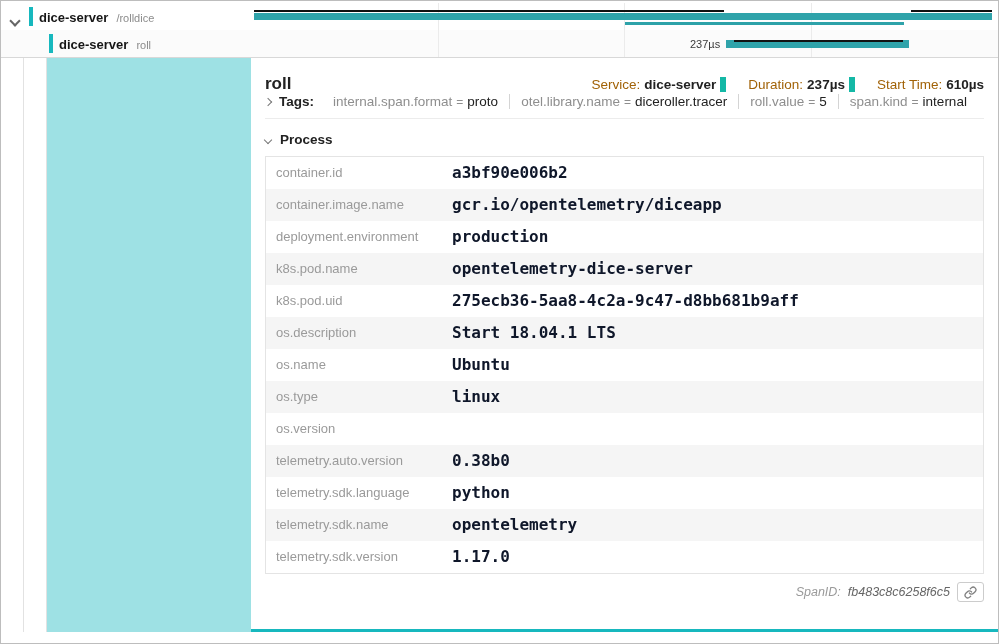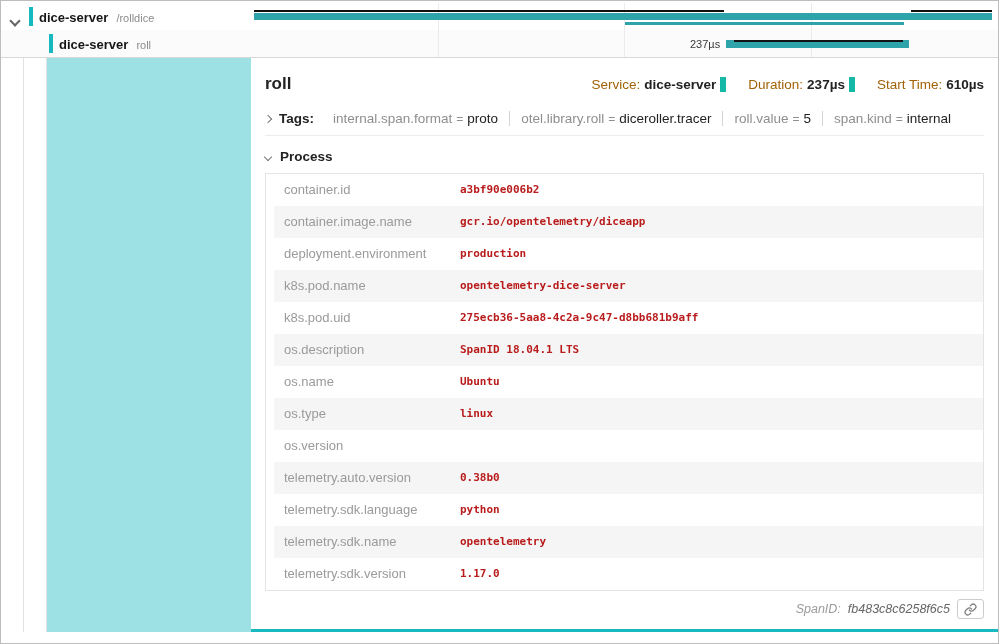--- a/index.html
+++ b/index.html
@@ -48,37 +48,37 @@
   .detail-panel { position:absolute; left:250px; right:0; top:0; bottom:0; background:#fff; border-bottom:3px solid #17B8BE; padding:0 14px; overflow:hidden; }
 
   .dp-header { display:flex; justify-content:space-between; align-items:baseline; padding-top:16px; }
   .dp-title { font-size:17px; font-weight:700; color:#222; }
   .dp-overview { display:flex; align-items:center; font-size:13.5px; }
   .ov-item { white-space:nowrap; }
   .ov-item + .ov-item { border-left:6px solid #14b8a6; margin-left:4px; padding-left:22px; }
   .ov-label { color:#a16207; }
   .ov-value { color:#222; font-weight:700; margin-left:4px; }
 
-  .tags-row { display:flex; align-items:center; margin-top:17px; padding-bottom:9px; border-bottom:1px solid #ececec; font-size:13.5px; }
+  .tags-row { display:flex; align-items:center; padding-bottom:9px; border-bottom:1px solid #ececec; font-size:13.5px; }
   .tags-toggle { display:flex; align-items:center; gap:8px; cursor:pointer; }
   .tags-label { font-weight:700; color:#222; }
   .tag-list { display:flex; align-items:center; margin-left:8px; }
   .tag { padding:0 11px; border-right:1px solid #d4d4d4; white-space:nowrap;text-align:center; }
   .tag:last-child { border-right:none; }
   .tag-k { color:#8e8e8e; }
   .tag-eq { color:#8e8e8e; margin:0 4px; font-size:12px; }
   .tag-v { color:#222; }
 
   .proc-header { display:flex; align-items:center; gap:9px; margin-top:13px; font-size:13.5px; font-weight:700; color:#222; cursor:pointer; }
 
-  .ptable { margin-top:9px; border:1px solid #e4e4e4;padding-left:8px; }
+  .ptable { margin-top:9px; border:1px solid #e4e4e4; }
   .prow { display:grid; grid-template-columns:176px 1fr; padding:9px 10px; line-height:14px; }
   .prow:nth-child(even) { background:#f5f5f5; }
   .pk { font-size:13px; color:#9a9a9a; }
-  .pv { font-family:"DejaVu Sans Mono", monospace; font-size:11px; font-weight:600; color:#b91c1c; }
+  .pv { font-family:"DejaVu Sans Mono", monospace; font-size:16px; font-weight:600; color:#0f172a; }
 
   .dp-footer { display:flex; justify-content:flex-end; align-items:center; gap:7px; margin-top:8px; font-size:12.5px;font-style:italic; }
   .spanid-label { color:#9a9a9a; }
   .spanid-value { color:#666; }
   .link-btn { width:27px; height:20px; border:1px solid #ccc; border-radius:3px; background:#fff; display:flex; align-items:center; justify-content:center; cursor:pointer; }
 </style>
 </head>
 <body>
 
 <div class="window">
@@ -132,21 +132,21 @@
         </span>
       </div>
 
       <div class="tags-row">
         <span class="tags-toggle">
           <span class="chev chev-right chev-sm"></span>
           <span class="tags-label">Tags:</span>
         </span>
         <span class="tag-list">
           <span class="tag"><span class="tag-k">internal.span.format</span><span class="tag-eq">=</span><span class="tag-v">proto</span></span>
-          <span class="tag"><span class="tag-k">otel.library.roll</span><span class="tag-eq">=</span><span class="tag-v">diceroller.tracer</span></span>
+          <span class="tag"><span class="tag-k">otel.library.name</span><span class="tag-eq">=</span><span class="tag-v">diceroller.tracer</span></span>
           <span class="tag"><span class="tag-k">roll.value</span><span class="tag-eq">=</span><span class="tag-v">5</span></span>
           <span class="tag"><span class="tag-k">span.kind</span><span class="tag-eq">=</span><span class="tag-v">internal</span></span>
         </span>
       </div>
 
       <div class="proc-header">
         <span class="chev chev-down chev-sm"></span>
         <span>Process</span>
       </div>
 
@@ -166,21 +166,21 @@
         <div class="prow">
             <div class="pk">k8s.pod.name</div>
             <div class="pv">opentelemetry-dice-server</div>
           </div>
         <div class="prow">
             <div class="pk">k8s.pod.uid</div>
             <div class="pv">275ecb36-5aa8-4c2a-9c47-d8bb681b9aff</div>
           </div>
         <div class="prow">
             <div class="pk">os.description</div>
-            <div class="pv">SpanID 18.04.1 LTS</div>
+            <div class="pv">Start 18.04.1 LTS</div>
           </div>
         <div class="prow">
             <div class="pk">os.name</div>
             <div class="pv">Ubuntu</div>
           </div>
         <div class="prow">
             <div class="pk">os.type</div>
             <div class="pv">linux</div>
           </div>
         <div class="prow">

